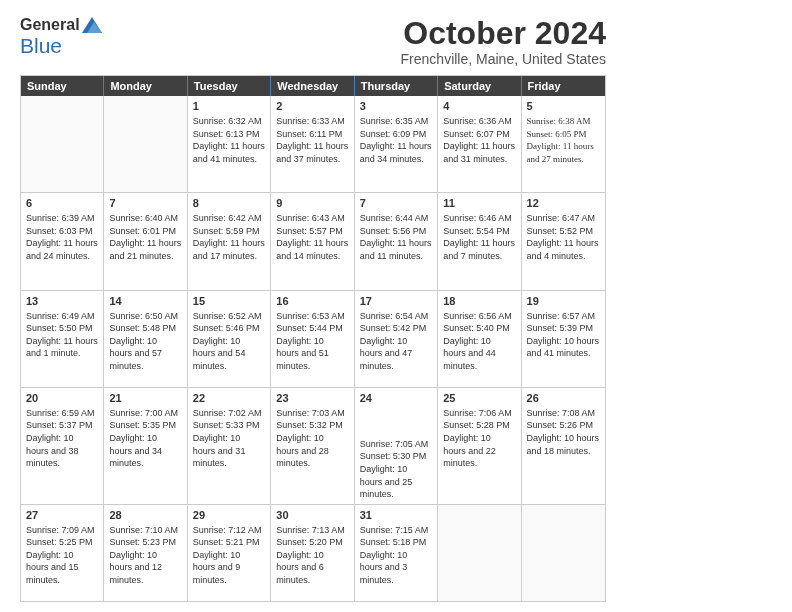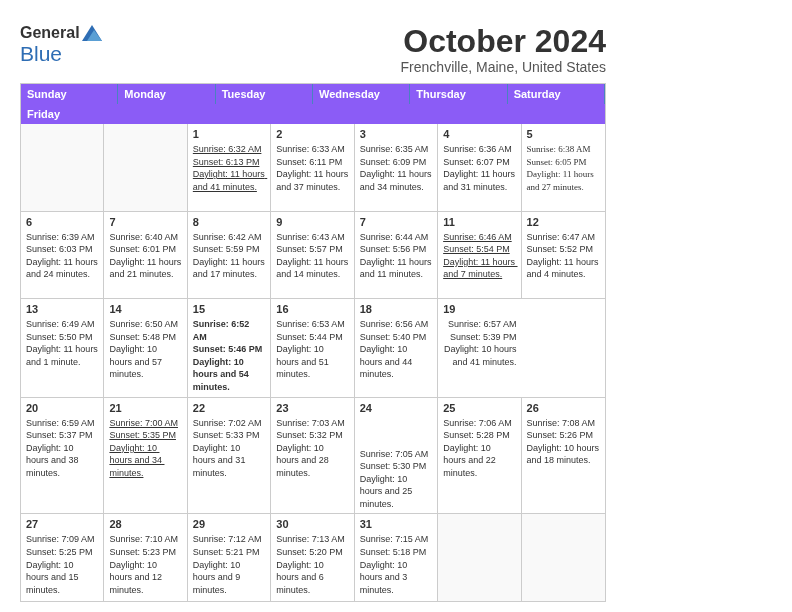--- a/index.html
+++ b/index.html
@@ -6,21 +6,21 @@
     body {
       font-family: Arial, sans-serif;
       background: #fff;
       width: 792px;
       height: 612px;
       overflow: hidden;
     }
     .page {
       width: 626px;
       height: 612px;
-      padding: 24px 20px 10px 20px;
+      padding: 16px 20px 10px 20px;
       display: flex;
       flex-direction: column;
     }
     .header {
       display: flex;
       justify-content: space-between;
       align-items: flex-start;
       margin-bottom: 8px;
     }
     .logo {
@@ -56,22 +56,22 @@
       color: #555;
     }
     .calendar {
       flex: 1;
       display: flex;
       flex-direction: column;
       border: 1px solid #ccc;
     }
     .cal-header {
       display: grid;
-      grid-template-columns: repeat(6, 1fr);
-      background: #8b5cf6;
+      grid-template-columns: repeat(7, 1fr);
+      background: #404040;
     }
     .cal-header-cell {
       color: #fff;
       font-size: 11px;
       font-weight: bold;
       padding: 4px 6px;
       border-right: 1px solid #4a82c0;
       text-align: left;
     }
     .cal-header-cell:last-child { border-right: none; }
@@ -142,21 +142,21 @@
         <div class="cal-header-cell">Thursday</div>
         <div class="cal-header-cell">Saturday</div>
         <div class="cal-header-cell">Friday</div>
       </div>
     <div class="cal-body">
     <div class="cal-row">
           <div class="cal-cell empty"></div>
           <div class="cal-cell empty"></div>
           <div class="cal-cell">
             <span class="day-num">1</span>
-            <div class="cell-text" style="white-space: pre-wrap; text-decoration: underline;">Sunrise: 6:32 AM
+            <div class="cell-text" style="white-space: pre-wrap;">Sunrise: 6:32 AM
 Sunset: 6:13 PM
 Daylight: 11 hours and 41 minutes.</div>
           </div>
           <div class="cal-cell">
             <span class="day-num">2</span>
             <div class="cell-text" style="white-space: pre-wrap;">Sunrise: 6:33 AM
 Sunset: 6:11 PM
 Daylight: 11 hours and 37 minutes.</div>
           </div>
           <div class="cal-cell">
@@ -204,21 +204,21 @@
 Daylight: 11 hours and 14 minutes.</div>
           </div>
           <div class="cal-cell">
             <span class="day-num">7</span>
             <div class="cell-text" style="white-space: pre-wrap;">Sunrise: 6:44 AM
 Sunset: 5:56 PM
 Daylight: 11 hours and 11 minutes.</div>
           </div>
           <div class="cal-cell">
             <span class="day-num">11</span>
-            <div class="cell-text" style="white-space: pre-wrap; text-decoration: underline;">Sunrise: 6:46 AM
+            <div class="cell-text" style="white-space: pre-wrap;">Sunrise: 6:46 AM
 Sunset: 5:54 PM
 Daylight: 11 hours and 7 minutes.</div>
           </div>
           <div class="cal-cell">
             <span class="day-num">12</span>
             <div class="cell-text" style="white-space: pre-wrap;">Sunrise: 6:47 AM
 Sunset: 5:52 PM
 Daylight: 11 hours and 4 minutes.</div>
           </div>
         </div>
@@ -230,53 +230,59 @@
 Daylight: 11 hours and 1 minute.</div>
           </div>
           <div class="cal-cell">
             <span class="day-num">14</span>
             <div class="cell-text" style="white-space: pre-wrap;">Sunrise: 6:50 AM
 Sunset: 5:48 PM
 Daylight: 10 hours and 57 minutes.</div>
           </div>
           <div class="cal-cell">
             <span class="day-num">15</span>
-            <div class="cell-text" style="white-space: pre-wrap; font-weight: bold;">Sunrise: 6:52 AM
+            <div class="cell-text" style="white-space: pre-wrap;">Sunrise: 6:52 AM
 Sunset: 5:46 PM
 Daylight: 10 hours and 54 minutes.</div>
           </div>
           <div class="cal-cell">
             <span class="day-num">16</span>
             <div class="cell-text" style="white-space: pre-wrap;">Sunrise: 6:53 AM
 Sunset: 5:44 PM
 Daylight: 10 hours and 51 minutes.</div>
           </div>
           <div class="cal-cell">
+            <span class="day-num">17</span>
+            <div class="cell-text" style="white-space: pre-wrap;">Sunrise: 6:54 AM
+Sunset: 5:42 PM
+Daylight: 10 hours and 47 minutes.</div>
+          </div>
+          <div class="cal-cell">
             <span class="day-num">18</span>
             <div class="cell-text" style="white-space: pre-wrap;">Sunrise: 6:56 AM
 Sunset: 5:40 PM
 Daylight: 10 hours and 44 minutes.</div>
           </div>
           <div class="cal-cell">
             <span class="day-num">19</span>
-            <div class="cell-text" style="white-space: pre-wrap; text-align: right;">Sunrise: 6:57 AM
+            <div class="cell-text" style="white-space: pre-wrap;">Sunrise: 6:57 AM
 Sunset: 5:39 PM
 Daylight: 10 hours and 41 minutes.</div>
           </div>
         </div>
         <div class="cal-row">
           <div class="cal-cell">
             <span class="day-num">20</span>
             <div class="cell-text" style="white-space: pre-wrap;">Sunrise: 6:59 AM
 Sunset: 5:37 PM
 Daylight: 10 hours and 38 minutes.</div>
           </div>
           <div class="cal-cell">
             <span class="day-num">21</span>
-            <div class="cell-text" style="white-space: pre-wrap; text-decoration: underline;">Sunrise: 7:00 AM
+            <div class="cell-text" style="white-space: pre-wrap;">Sunrise: 7:00 AM
 Sunset: 5:35 PM
 Daylight: 10 hours and 34 minutes.</div>
           </div>
           <div class="cal-cell">
             <span class="day-num">22</span>
             <div class="cell-text" style="white-space: pre-wrap;">Sunrise: 7:02 AM
 Sunset: 5:33 PM
 Daylight: 10 hours and 31 minutes.</div>
           </div>
           <div class="cal-cell">

